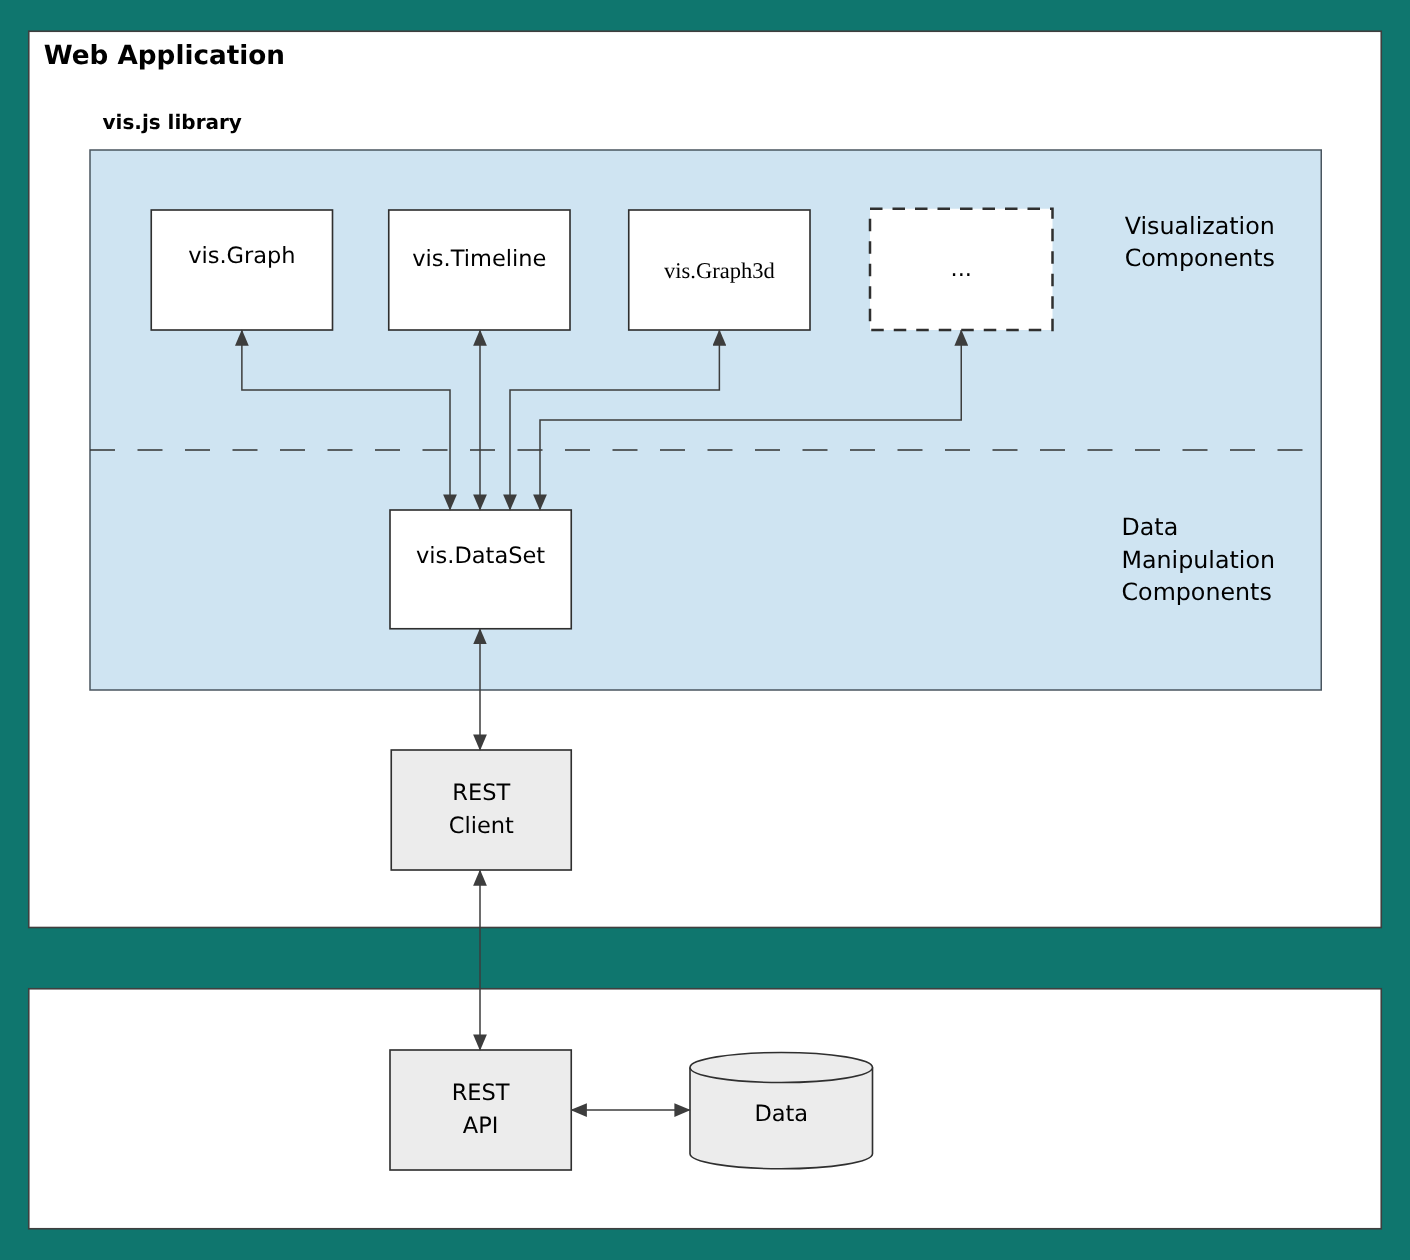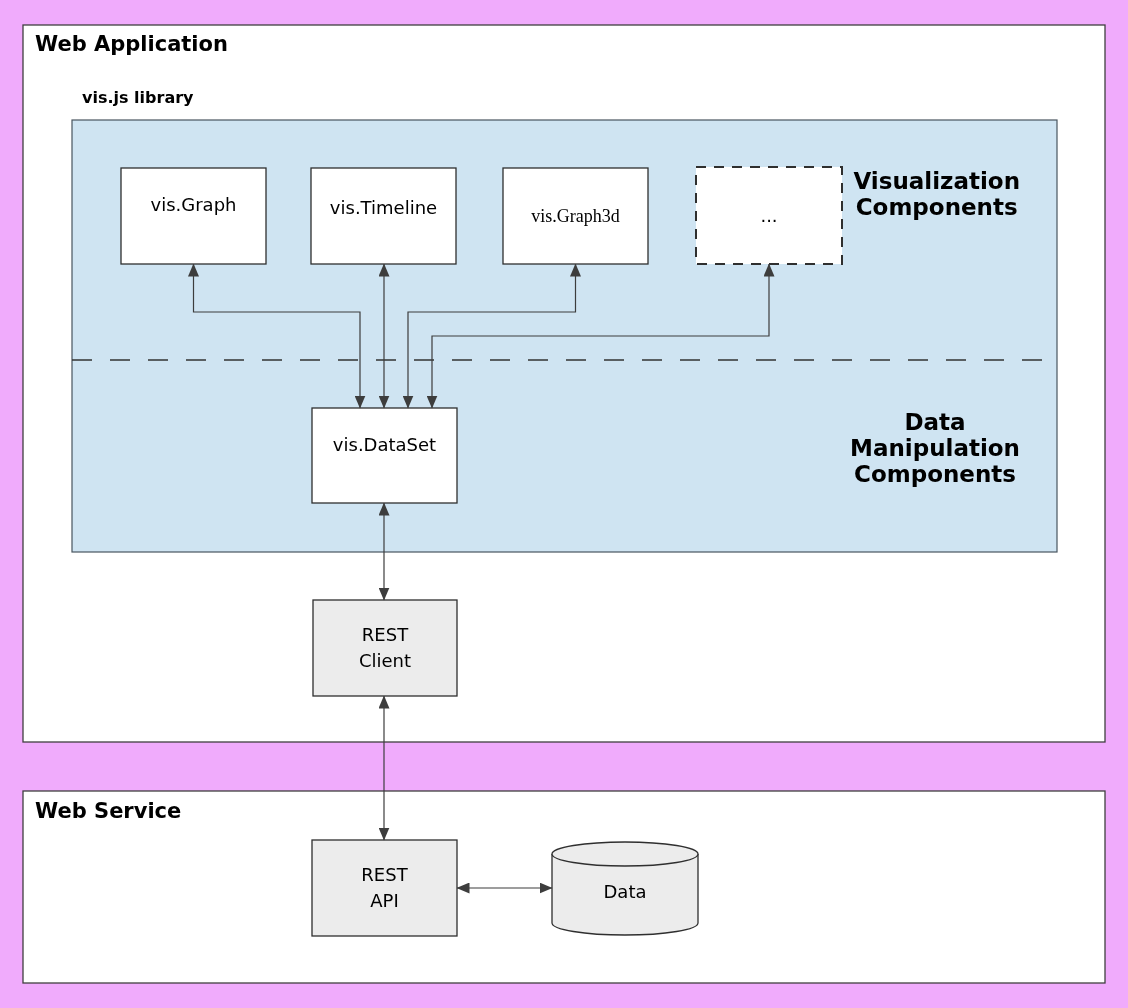--- a/index.html
+++ b/index.html
@@ -1,20 +1,20 @@
 <!DOCTYPE html>
 <html><head>
 <meta charset="utf-8">
 <style>
   html, body { margin: 0; padding: 0; background: #ffffff; }
   .canvas {
     position: relative;
     width: 1128px;
     height: 1008px;
-    background: #f0abfc;
+    background: #0f766e;
     font-family: "DejaVu Sans", "Liberation Sans", sans-serif;
     color: #000000;
     overflow: hidden;
   }
   .layer-svg {
     position: absolute;
     left: 0; top: 0;
     width: 1128px; height: 1008px;
     pointer-events: none;
   }
@@ -24,25 +24,25 @@
     align-items: center;
     justify-content: center;
     text-align: center;
     z-index: 3;
   }
   .pre { white-space: pre-line; }
   .node-label { font-size: 18px; line-height: 26px; }
   .title { font-weight: bold; font-size: 21px; justify-content: flex-start; text-align: left; }
   .sublabel { font-weight: bold; font-size: 16px; justify-content: flex-start; text-align: left; }
   .section-label {
-    font-weight: bold;
-    font-size: 23px;
+    font-weight: normal;
+    font-size: 19px;
     line-height: 26px;
     justify-content: flex-end;
-    text-align: center;
+    text-align: left;
     align-items: flex-start;
   }
 </style>
 </head>
 <body>
 
 <div class="canvas">
 
   <svg class="layer-svg" width="1128" height="1008" viewBox="0 0 1128 1008" xmlns="http://www.w3.org/2000/svg">
     <defs>
@@ -93,20 +93,19 @@
 Components</div>
   <div class="txt section-label pre" style="left:820px; top:409px; width:200px; height:84px;">Data
 Manipulation
 Components</div>
 
   <div class="txt node-label" style="left:312px; top:408px; width:145px; height:73px;">vis.DataSet</div>
 
   <div class="txt node-label pre" style="left:313px; top:600px; width:144px; height:96px;">REST
 Client</div>
 
-  <div class="txt title" style="left:35px; top:797px; width:400px; height:28px;">Web Service</div>
 
   <div class="txt node-label pre" style="left:312px; top:840px; width:145px; height:96px;">REST
 API</div>
 
   <div class="txt node-label" style="left:552px; top:856px; width:146px; height:72px;">Data</div>
 
 </div>
 
 </body></html>

